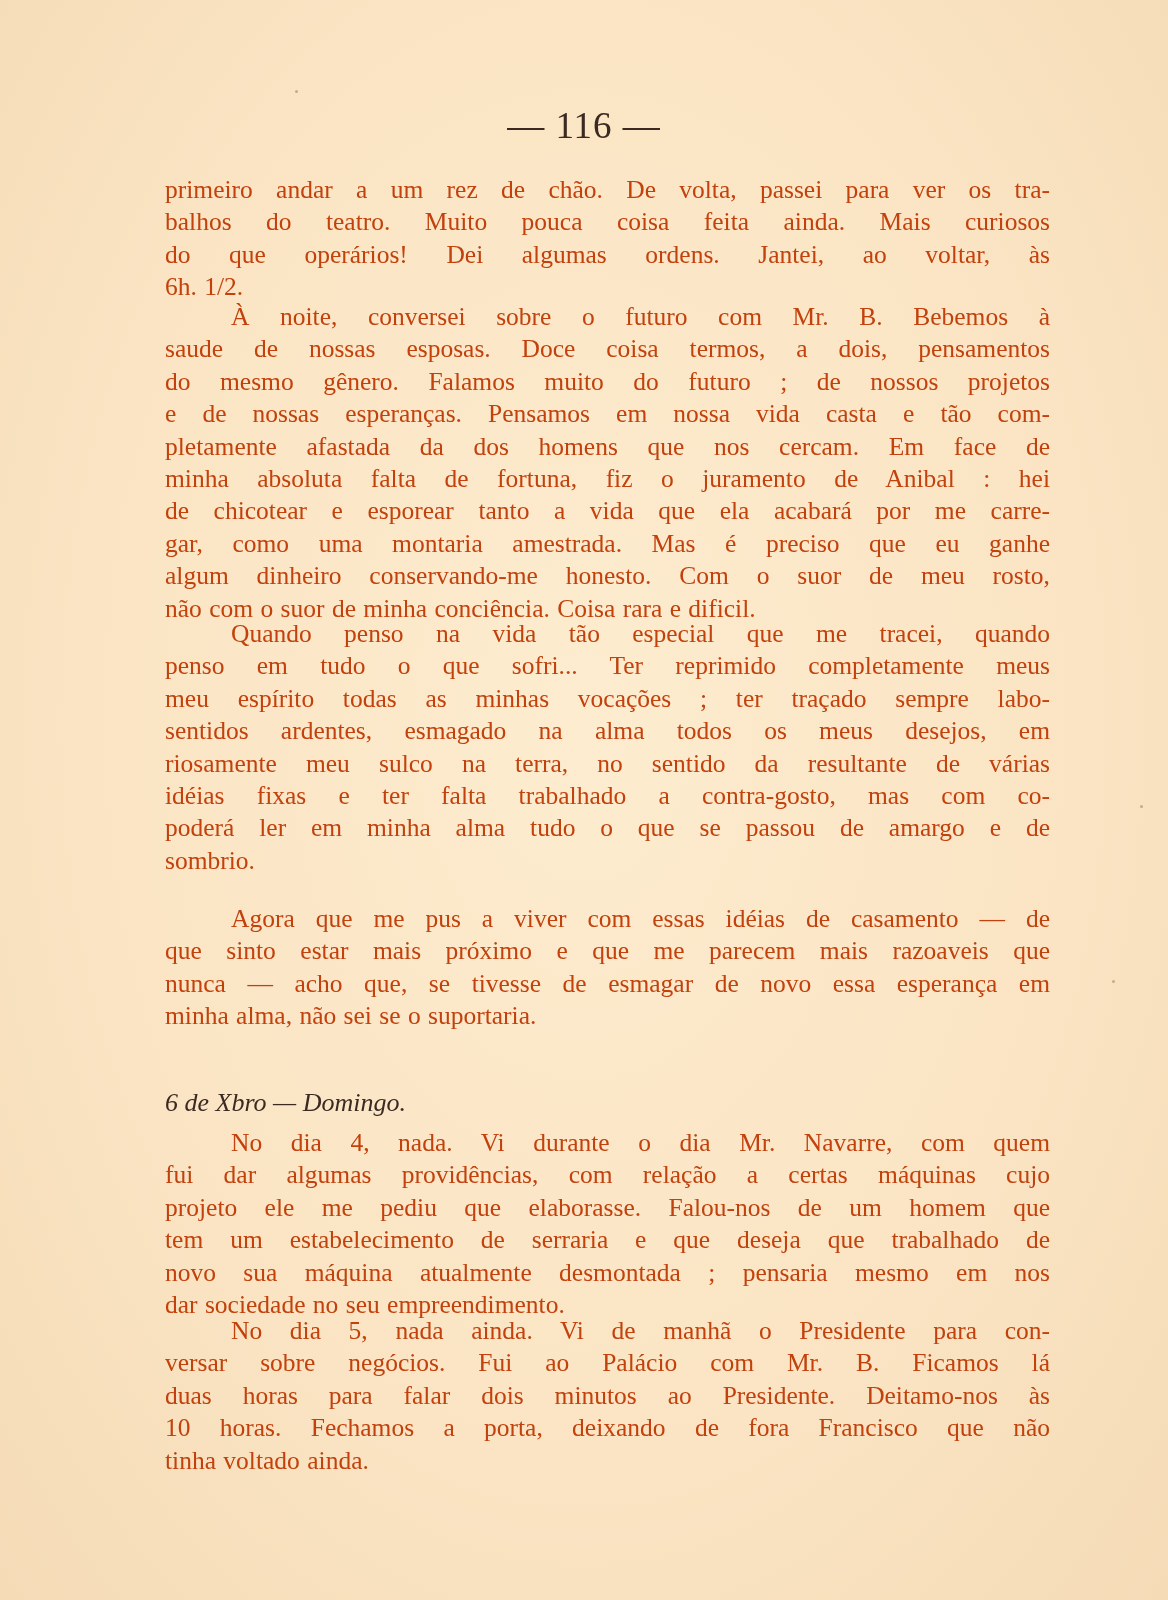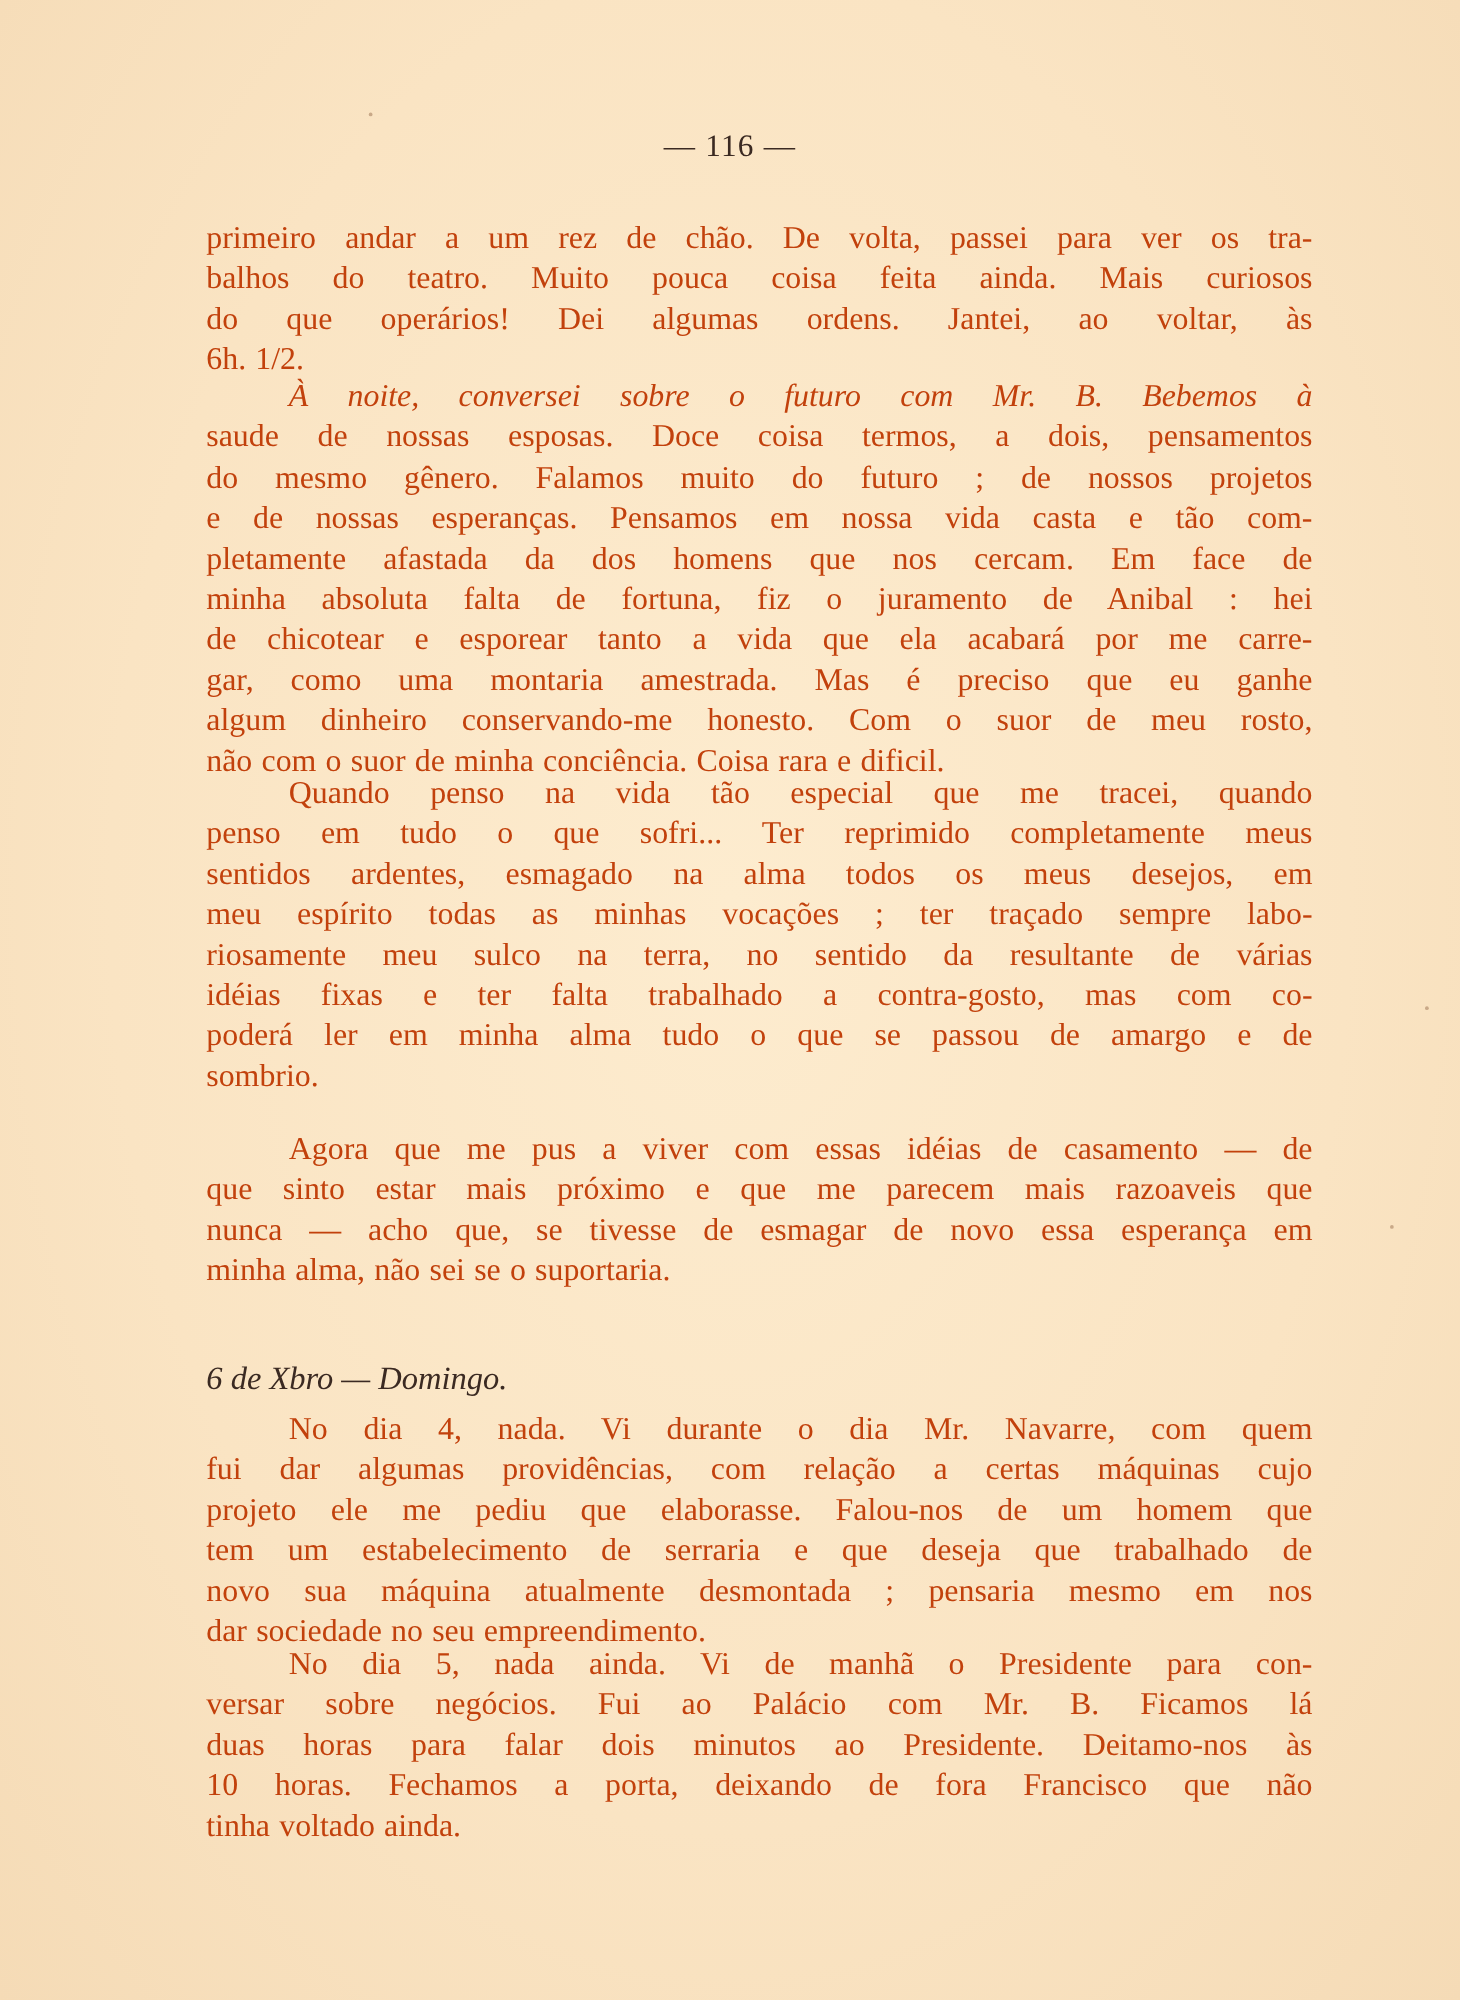--- a/index.html
+++ b/index.html
@@ -23,21 +23,21 @@
       width: 1168px;
       height: 1600px;
     }
     .page-number {
       position: absolute;
       top: 104px;
       left: 0;
       width: 1168px;
       text-align: center;
       font-family: "Liberation Serif", serif;
-      font-size: 25px;
+      font-size: 37px;
       letter-spacing: 1px;
       color: #3b2a22;
     }
     .text-block {
       position: absolute;
       left: 165px;
       width: 885px;
       font-family: "Liberation Serif", serif;
       font-size: 25.5px;
       line-height: 32.4px;
@@ -85,36 +85,36 @@
 
   <div class="page-number">— 116 —</div>
 
   <div class="text-block block-1">
       <span class="line">primeiro andar a um rez de chão. De volta, passei para ver os tra-</span>
       <span class="line">balhos do teatro. Muito pouca coisa feita ainda. Mais curiosos</span>
       <span class="line">do que operários! Dei algumas ordens. Jantei, ao voltar, às</span>
       <span class="line last">6h. 1/2.</span>
     </div>
   <div class="text-block block-2">
-      <span class="line" style="padding-left: 66px; font-style: italic;">À noite, conversei sobre o futuro com Mr. B. Bebemos à</span>
+      <span class="line" style="padding-left: 66px;">À noite, conversei sobre o futuro com Mr. B. Bebemos à</span>
       <span class="line">saude de nossas esposas. Doce coisa termos, a dois, pensamentos</span>
       <span class="line">do mesmo gênero. Falamos muito do futuro ; de nossos projetos</span>
       <span class="line">e de nossas esperanças. Pensamos em nossa vida casta e tão com-</span>
       <span class="line">pletamente afastada da dos homens que nos cercam. Em face de</span>
       <span class="line">minha absoluta falta de fortuna, fiz o juramento de Anibal : hei</span>
       <span class="line">de chicotear e esporear tanto a vida que ela acabará por me carre-</span>
       <span class="line">gar, como uma montaria amestrada. Mas é preciso que eu ganhe</span>
       <span class="line">algum dinheiro conservando-me honesto. Com o suor de meu rosto,</span>
       <span class="line last">não com o suor de minha conciência. Coisa rara e dificil.</span>
     </div>
   <div class="text-block block-3">
       <span class="line" style="padding-left: 66px;">Quando penso na vida tão especial que me tracei, quando</span>
       <span class="line">penso em tudo o que sofri... Ter reprimido completamente meus</span>
+      <span class="line">meu espírito todas as minhas vocações ; ter traçado sempre labo-</span>
       <span class="line">sentidos ardentes, esmagado na alma todos os meus desejos, em</span>
-      <span class="line">meu espírito todas as minhas vocações ; ter traçado sempre labo-</span>
       <span class="line">riosamente meu sulco na terra, no sentido da resultante de várias</span>
       <span class="line">idéias fixas e ter falta trabalhado a contra-gosto, mas com co-</span>
       <span class="line">poderá ler em minha alma tudo o que se passou de amargo e de</span>
       <span class="line last">sombrio.</span>
     </div>
   <div class="text-block block-4">
       <span class="line" style="padding-left: 66px;">Agora que me pus a viver com essas idéias de casamento — de</span>
       <span class="line">que sinto estar mais próximo e que me parecem mais razoaveis que</span>
       <span class="line">nunca — acho que, se tivesse de esmagar de novo essa esperança em</span>
       <span class="line last">minha alma, não sei se o suportaria.</span>

